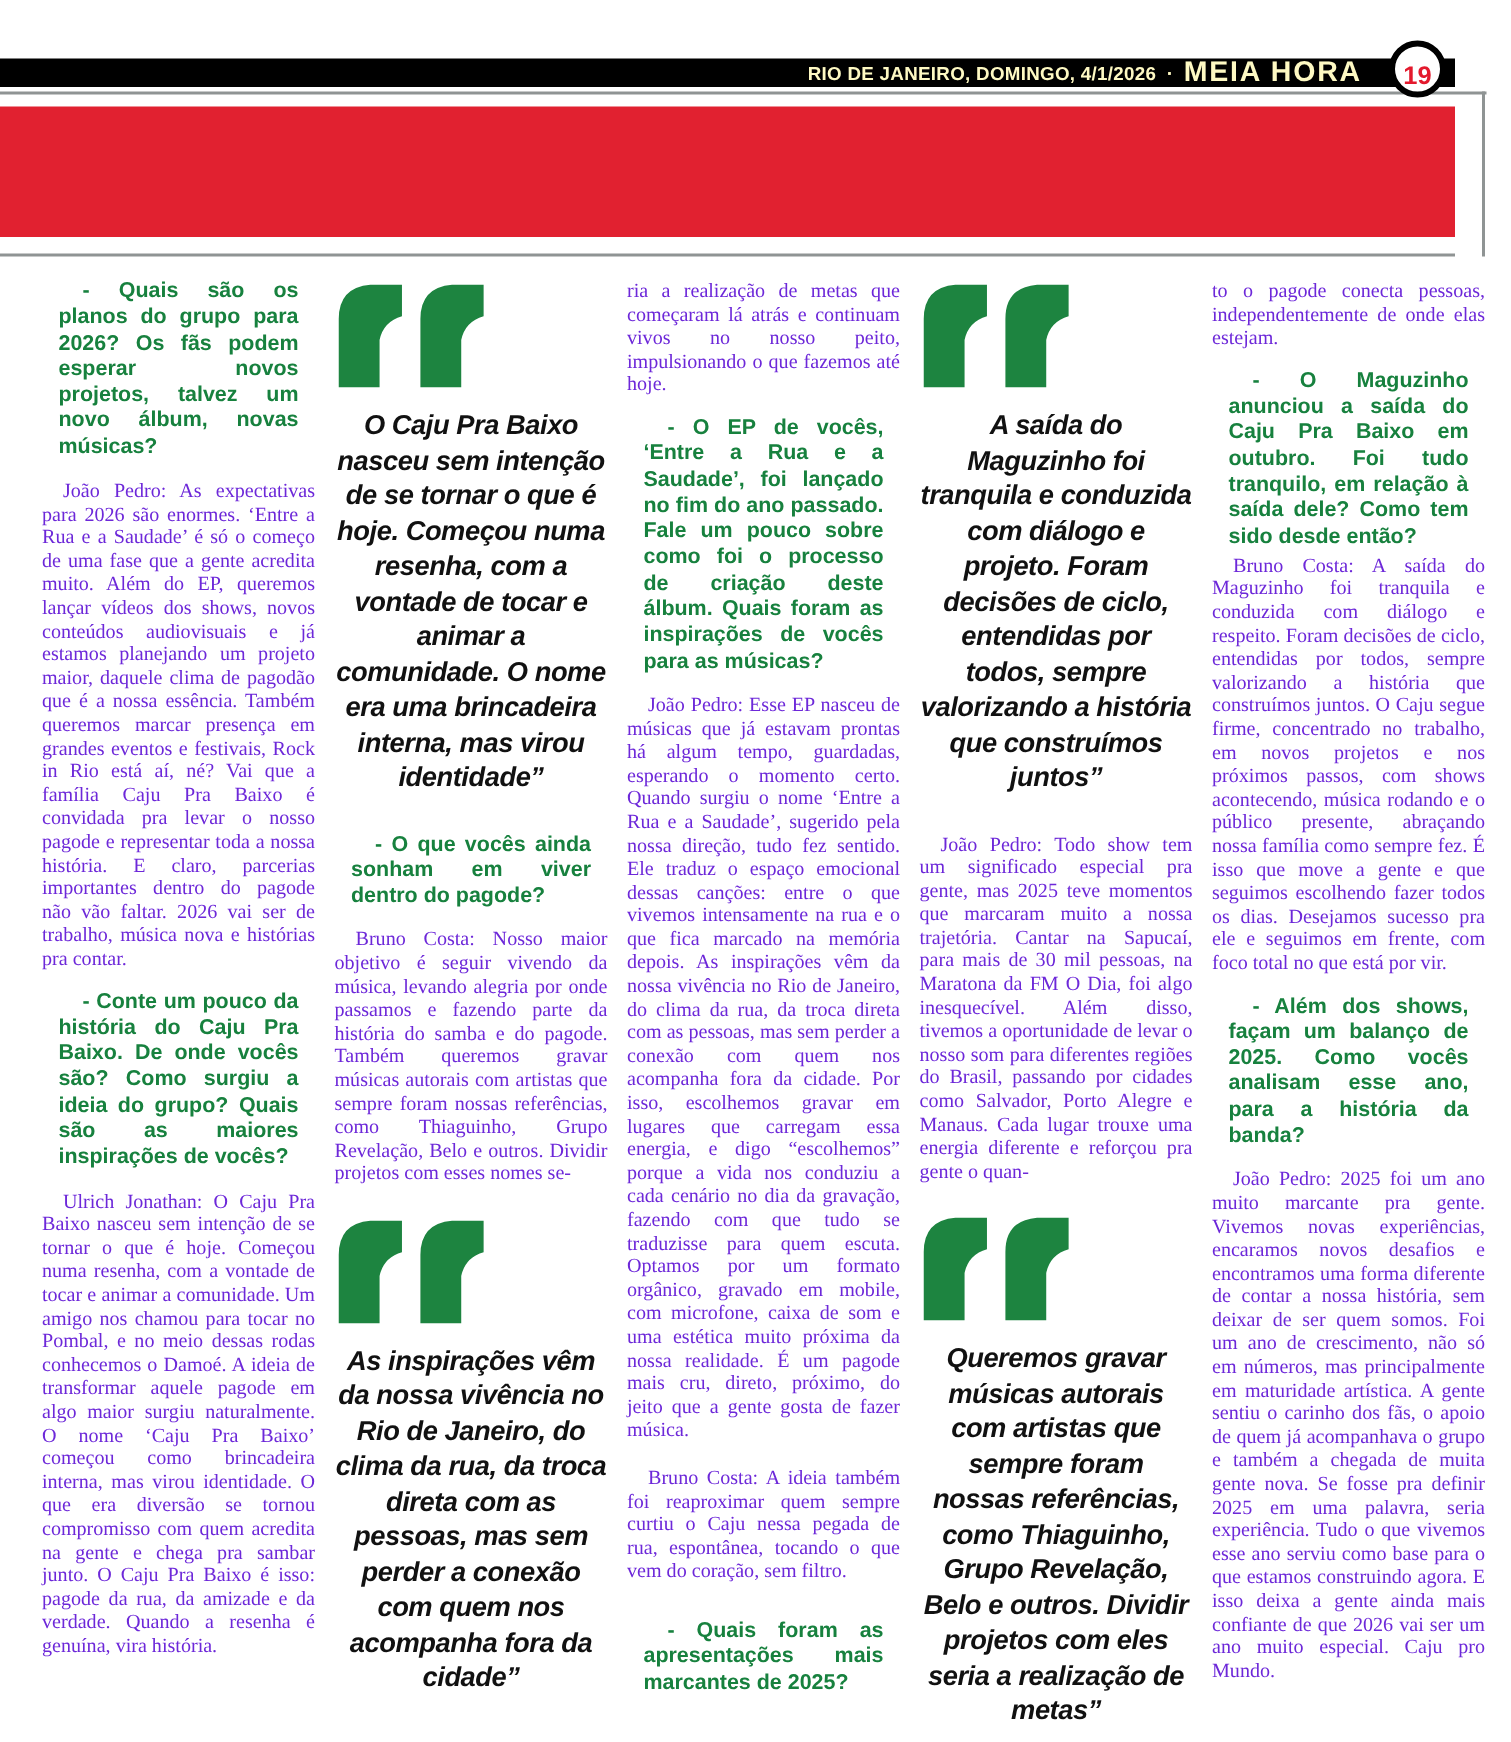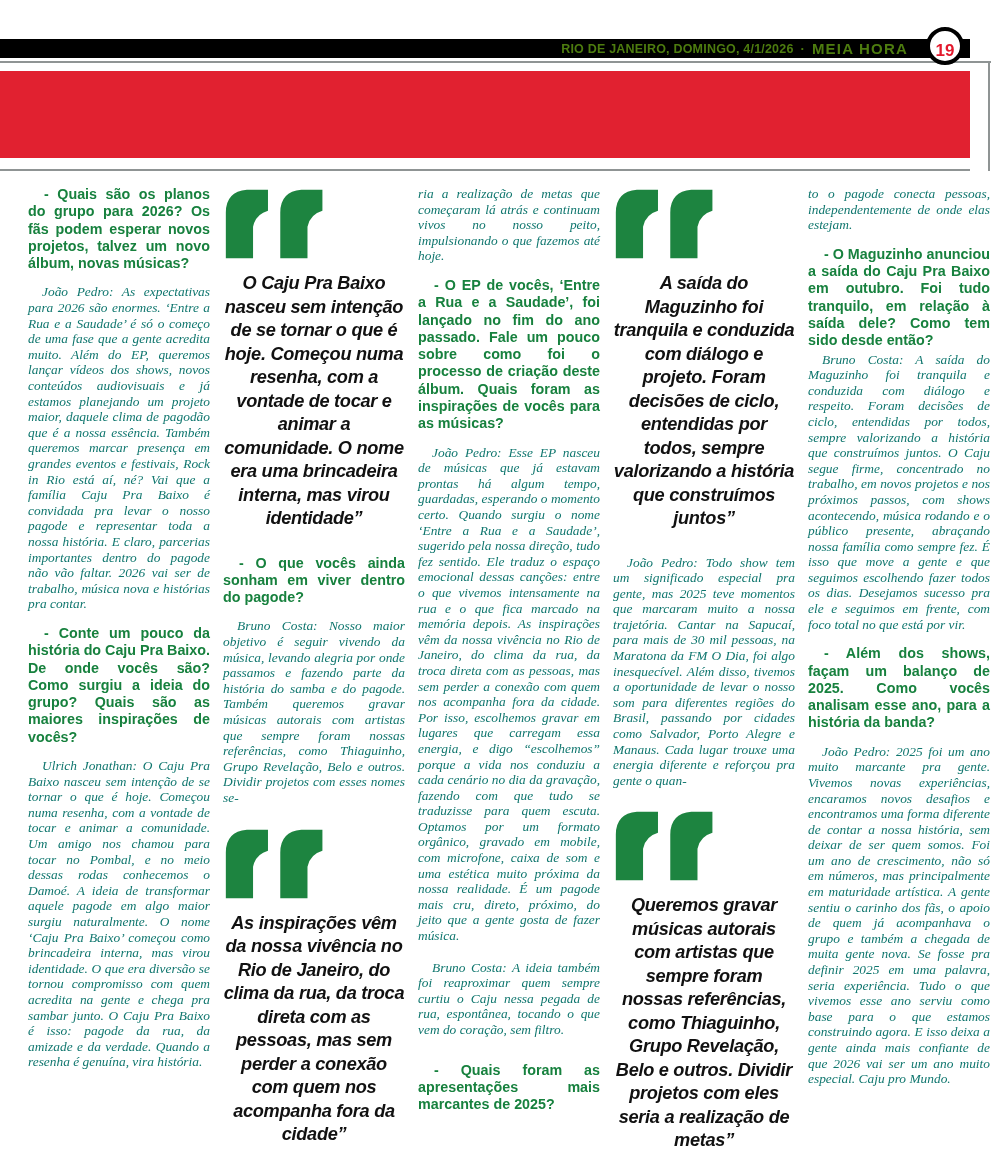--- a/index.html
+++ b/index.html
@@ -4,46 +4,46 @@
 <style>
   html,body{margin:0;padding:0;}
   body{
     width:1007px;height:1161px;position:relative;overflow:hidden;
     background:#ffffff;font-family:"Liberation Sans",sans-serif;
   }
   
   .topbar{
     position:absolute;left:0;top:39px;width:970px;height:19px;background:#000;
     display:flex;align-items:center;justify-content:flex-end;
-    padding-right:62px;box-sizing:border-box;gap:7px;color:#4d7c0f;
+    padding-right:62px;box-sizing:border-box;gap:7px;color:#fef9c3;
   }
   .dateline{font-size:12.5px;font-weight:700;letter-spacing:.2px;white-space:nowrap;}
   .sep{font-size:13px;font-weight:900;}
-  .brand{font-size:15px;font-weight:900;letter-spacing:1.2px;white-space:nowrap;}
+  .brand{font-size:19px;font-weight:900;letter-spacing:1.2px;white-space:nowrap;}
   .page-circle{
     position:absolute;left:926px;top:27px;width:30px;height:30px;border-radius:50%;
     background:#fff;border:4px solid #000;display:flex;align-items:flex-end;justify-content:center;
     font-weight:900;font-size:17px;color:#e3192d;z-index:3;
   }
   .rule{position:absolute;left:0;background:#8f9494;height:2px;}
   .rule-top{top:61px;width:991px;}
   .rule-bottom{top:169px;width:970px;}
   .vline{position:absolute;left:988px;top:61px;width:2px;height:110px;background:#8f9494;}
   .red-banner{position:absolute;left:0;top:71px;width:970px;height:87px;background:#e12130;}
 
   
   .content{position:absolute;top:186px;left:28px;display:flex;gap:13px;}
   .col{width:182px;}
 
   .question{
     color:#17813e;font-weight:700;font-size:14.3px;line-height:1.21;
-    text-align:justify;text-indent:16px;margin:0 0 12px;
+    text-align:justify;text-indent:16px;margin:0 11px 12px;
   }
   .answer{
-    font-family:"Liberation Serif",serif;font-style:italic;color:#0f766e;
+    font-family:"Liberation Serif",serif;color:#6d28d9;
     font-size:13.4px;line-height:15.6px;text-align:justify;text-indent:14px;
     margin:0 0 13px;
   }
   .answer.cont{text-indent:0;}
   .answer.flow{margin-bottom:16px;}
   .pullquote{
     font-weight:700;font-style:italic;color:#111;
     font-size:18.2px;line-height:23.5px;letter-spacing:-.3px;
     text-align:center;margin:0 0 8px;
   }

